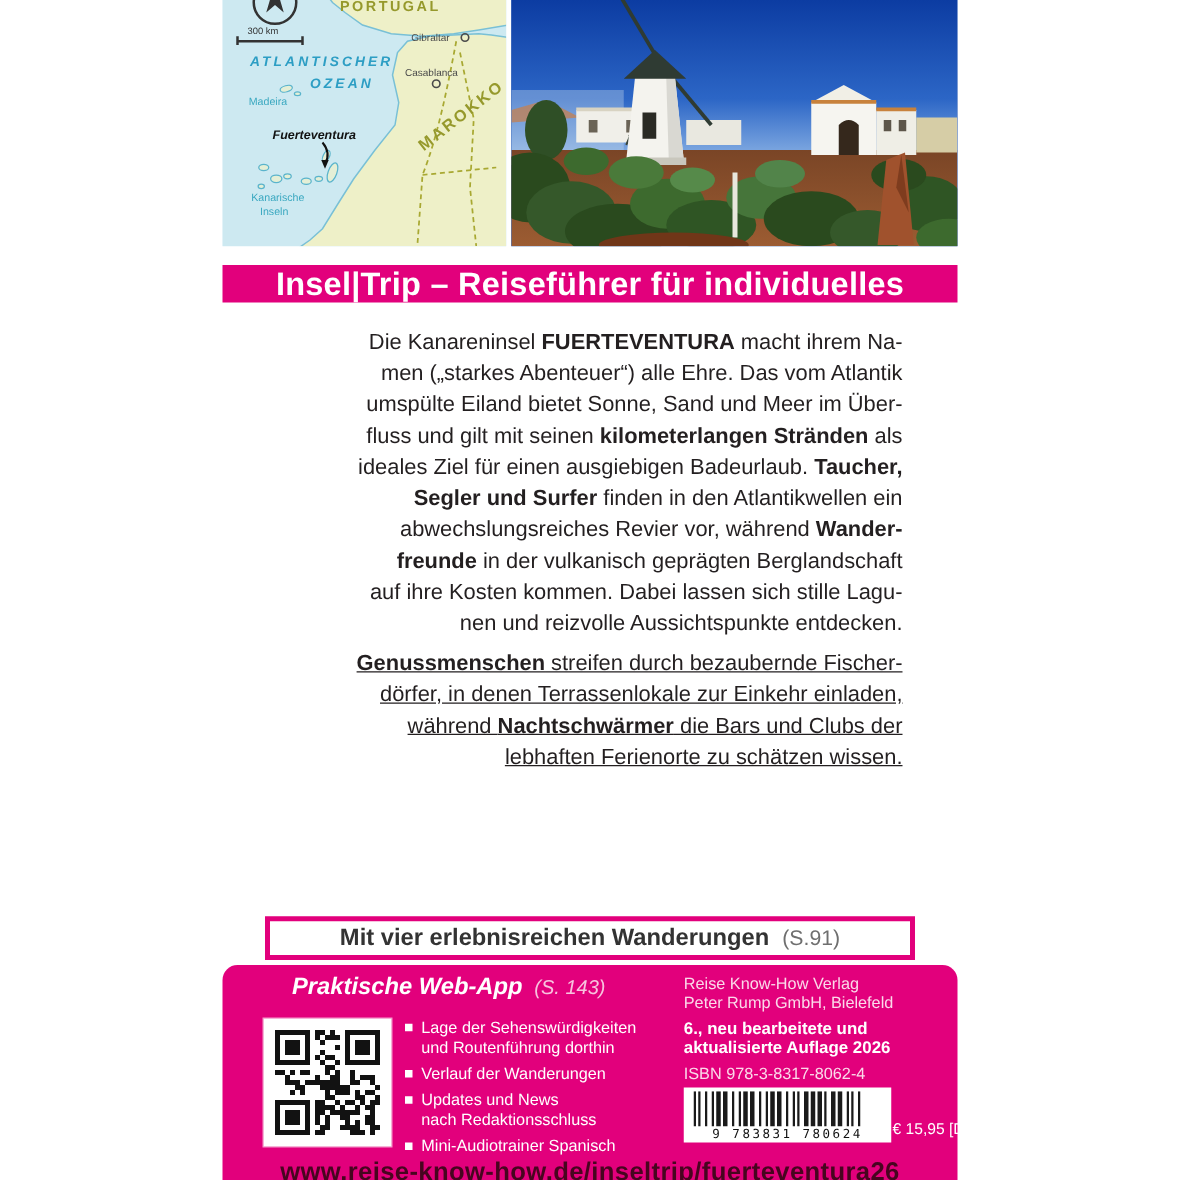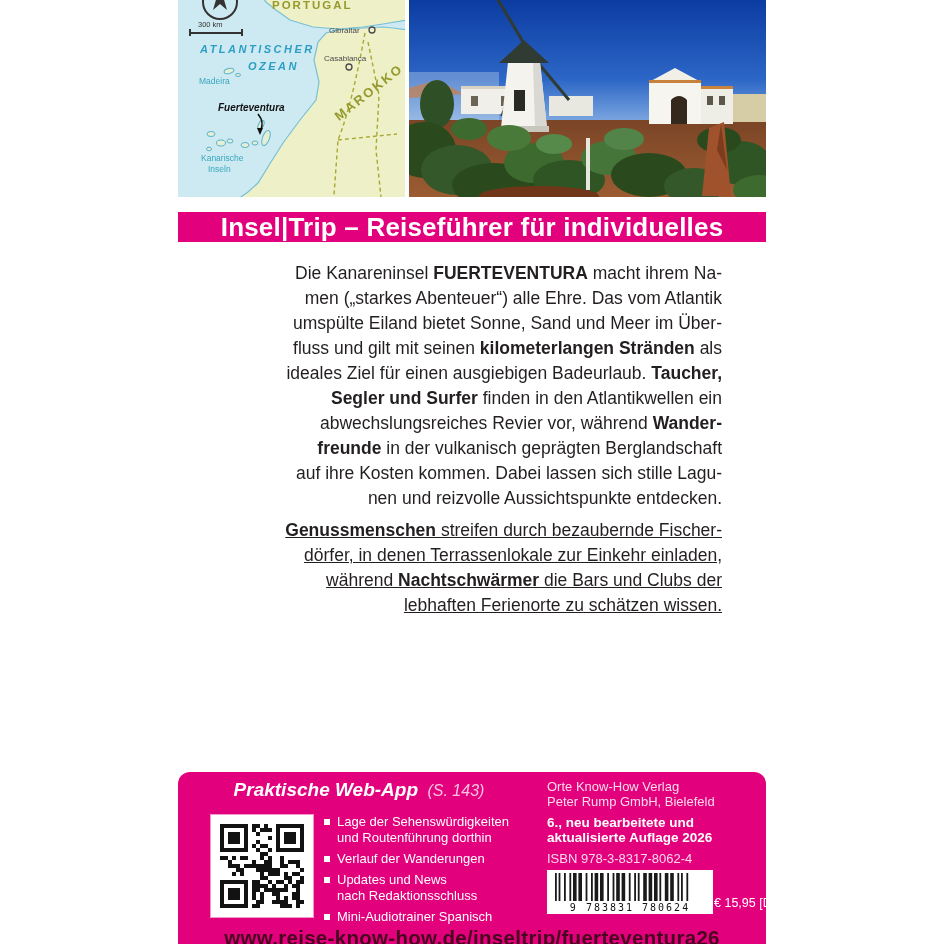--- a/index.html
+++ b/index.html
@@ -197,20 +197,24 @@
 
   <div class="banner">
     <span>Insel|Trip – Reiseführer für individuelles Entdecken</span>
   </div>
 
   <div class="blurb">
     <p>Die Kanareninsel <b>FUERTEVENTURA</b> macht ihrem Na-<br>men („starkes Abenteuer“) alle Ehre. Das vom Atlantik<br>umspülte Eiland bietet Sonne, Sand und Meer im Über-<br>fluss und gilt mit seinen <b>kilometerlangen Stränden</b> als<br>ideales Ziel für einen ausgiebigen Badeurlaub. <b>Taucher,</b><br><b>Segler und Surfer</b> finden in den Atlantikwellen ein<br>abwechslungsreiches Revier vor, während <b>Wander-</b><br><b>freunde</b> in der vulkanisch geprägten Berglandschaft<br>auf ihre Kosten kommen. Dabei lassen sich stille Lagu-<br>nen und reizvolle Aussichtspunkte entdecken.</p>
     <p><b>Genussmenschen</b> streifen durch bezaubernde Fischer-<br>dörfer, in denen Terrassenlokale zur Einkehr einladen,<br>während <b>Nachtschwärmer</b> die Bars und Clubs der<br>lebhaften Ferienorte zu schätzen wissen.</p>
   </div>
 
+  <div class="wander-box">
+    <span class="wb-title">Mit vier erlebnisreichen Wanderungen</span>
+    <span class="wb-page">(S.91)</span>
+  </div>
 
   <div class="panel">
     <div class="webapp-title">
       <span class="wa-t">Praktische Web-App</span>
       <span class="wa-p">(S. 143)</span>
     </div>
 
     <div class="qr-box">
       <svg id="qr-svg" width="84" height="84" viewBox="0 0 84 84">
             <rect x="0" y="0" width="28" height="28" fill="#121212"></rect>
@@ -346,21 +350,21 @@
     </div>
 
     <ul class="bullets">
       <li><span class="sq"></span><span>Lage der Sehenswürdigkeiten<br>und Routenführung dorthin</span></li>
       <li><span class="sq"></span><span>Verlauf der Wanderungen</span></li>
       <li><span class="sq"></span><span>Updates und News<br>nach Redaktionsschluss</span></li>
       <li><span class="sq"></span><span>Mini-Audiotrainer Spanisch</span></li>
     </ul>
 
     <div class="pub">
-      <div>Orte Know-How Verlag</div>
+      <div>Reise Know-How Verlag</div>
       <div>Peter Rump GmbH, Bielefeld</div>
     </div>
     <div class="edition">
       <div>6., neu bearbeitete und</div>
       <div>aktualisierte Auflage 2026</div>
     </div>
     <div class="isbn">ISBN 978-3-8317-8062-4</div>
 
     <div class="barcode">
       <svg id="bars" width="152" height="30" viewBox="0 0 152 30">

